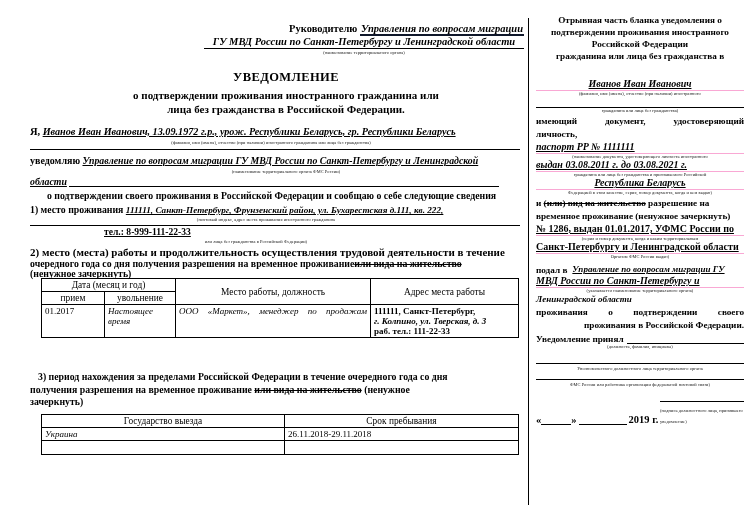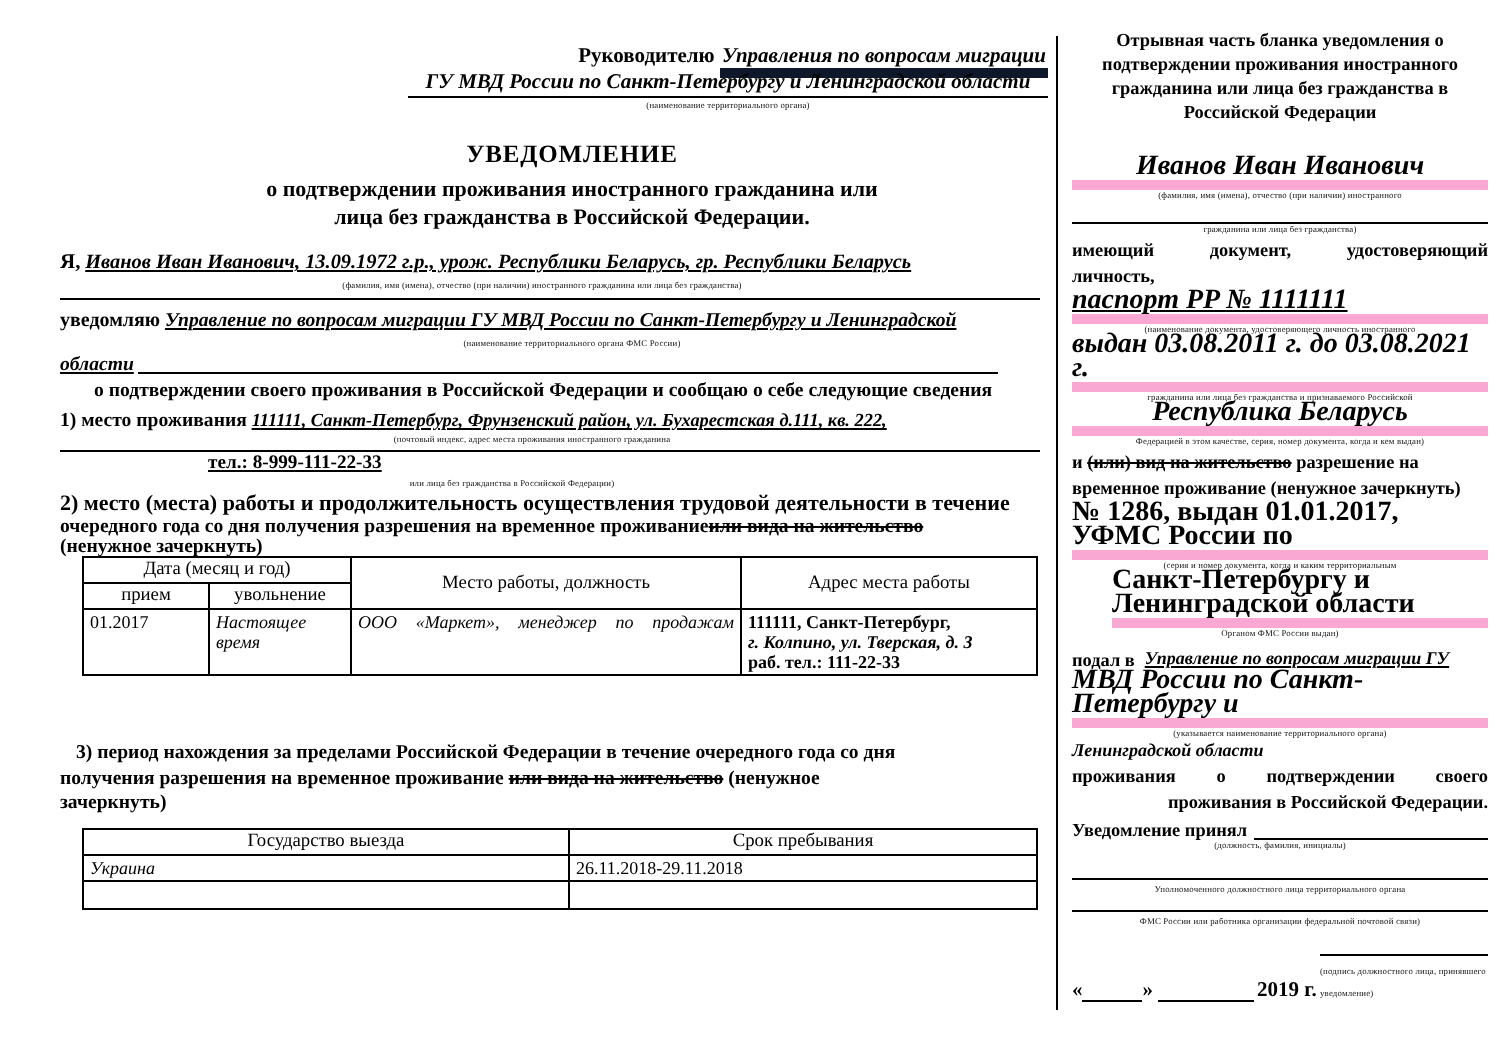--- a/index.html
+++ b/index.html
@@ -67,21 +67,21 @@
   .hdr-block {
     position: absolute;
     left: 188px;
     top: 22px;
     width: 320px;
     text-align: right;
   }
   .hdr-line1 { font-size: 10.5px; font-weight: bold; line-height: 13px; }
   .hdr-line1 .fill {
     font-weight: bold; font-style: italic;
-    border-bottom: 5px solid #0f172a;
+    border-bottom: 2px solid #0f172a;
     padding: 0 1px;
     text-align: right;
   }
   .hdr-line2 {
     font-size: 10.5px; font-weight: bold; font-style: italic;
     line-height: 13px;
     border-bottom: 1px solid #000;
     display: block;
     text-align: center;
   }
@@ -142,24 +142,25 @@
 
   
   .r-title {
     font-size: 9.2px; font-weight: bold; line-height: 12px;
     text-align: center;
     margin-bottom: 16px;
   }
   .r-fill {
     display: block;
     font-weight: bold; font-style: italic;
-    border-bottom: 5px solid #f9a8d4;
-    text-align: center;
-    font-size: 14px;
+    border-bottom: 1px solid #f9a8d4;
+    text-align: center;
+    font-size: 10px;
     line-height: 12px;
+    text-decoration: underline;
   }
   .r-fill-l { text-align: left; }
   .r-blank {
     display: block;
     border-bottom: 1px solid #000;
     height: 11px;
   }
   .r-just { text-align: justify; text-align-last: justify; font-weight: bold; font-size: 9.2px; line-height: 13px;}
   .r-bold { font-weight: bold; }
   .r-gap8  { height: 8px; }
@@ -302,22 +303,22 @@
       </table>
     </div>
 
   </div>
 
   <div class="col-right">
 
     <div class="r-title">
       <div>Отрывная часть бланка уведомления о</div>
       <div>подтверждении проживания иностранного</div>
+      <div>Российской Федерации</div>
       <div>гражданина или лица без гражданства в</div>
-      <div>Российской Федерации</div>
     </div>
 
     <div class="r-fill" style="text-align:center">Иванов Иван Иванович</div>
     <div class="caption">(фамилия, имя (имена), отчество (при наличии) иностранного</div>
 
     <div class="r-blank"></div>
     <div class="caption">гражданина или лица без гражданства)</div>
 
     <div class="r-just" style="margin-top:2px">имеющий        документ,        удостоверяющий</div>
     <div class="r-bold" style="font-size:9.2px; line-height:13px;">личность,</div>
@@ -336,21 +337,21 @@
     <div style="font-size:9.2px; line-height:13px; margin-top:2px;">
       <span class="r-bold">и</span>
       <span class="strike">(или)  вид  на  жительство</span>
       <span class="r-bold">разрешение   на</span>
     </div>
     <div class="r-bold" style="font-size:9.2px; line-height:13px;">временное проживание (ненужное зачеркнуть)</div>
 
     <div class="r-fill r-fill-l" style="font-weight:bold; font-style:normal;">№ 1286, выдан 01.01.2017, УФМС России по</div>
     <div class="caption">(серия и номер документа, когда и каким территориальным</div>
 
-    <div class="r-fill r-fill-l" style="font-weight:bold; font-style:normal;margin-left:20px;">Санкт-Петербургу и Ленинградской области</div>
+    <div class="r-fill r-fill-l" style="font-weight:bold; font-style:normal;">Санкт-Петербургу и Ленинградской области</div>
     <div class="caption">Органом ФМС  России выдан)</div>
 
     <div style="display:flex; align-items:flex-end; margin-top:4px;">
       <span class="r-bold" style="font-size:9.2px; white-space:nowrap;">подал в</span>
       <span class="bi u" style="font-size:9px; margin-left:5px; line-height:12px;">Управление по вопросам миграции ГУ</span>
     </div>
     <div class="r-fill r-fill-l">МВД России по Санкт-Петербургу и</div>
     <div class="caption">(указывается наименование территориального органа)</div>
     <div class="bi" style="font-size:9px; line-height:12.5px;">Ленинградской области</div>
 

